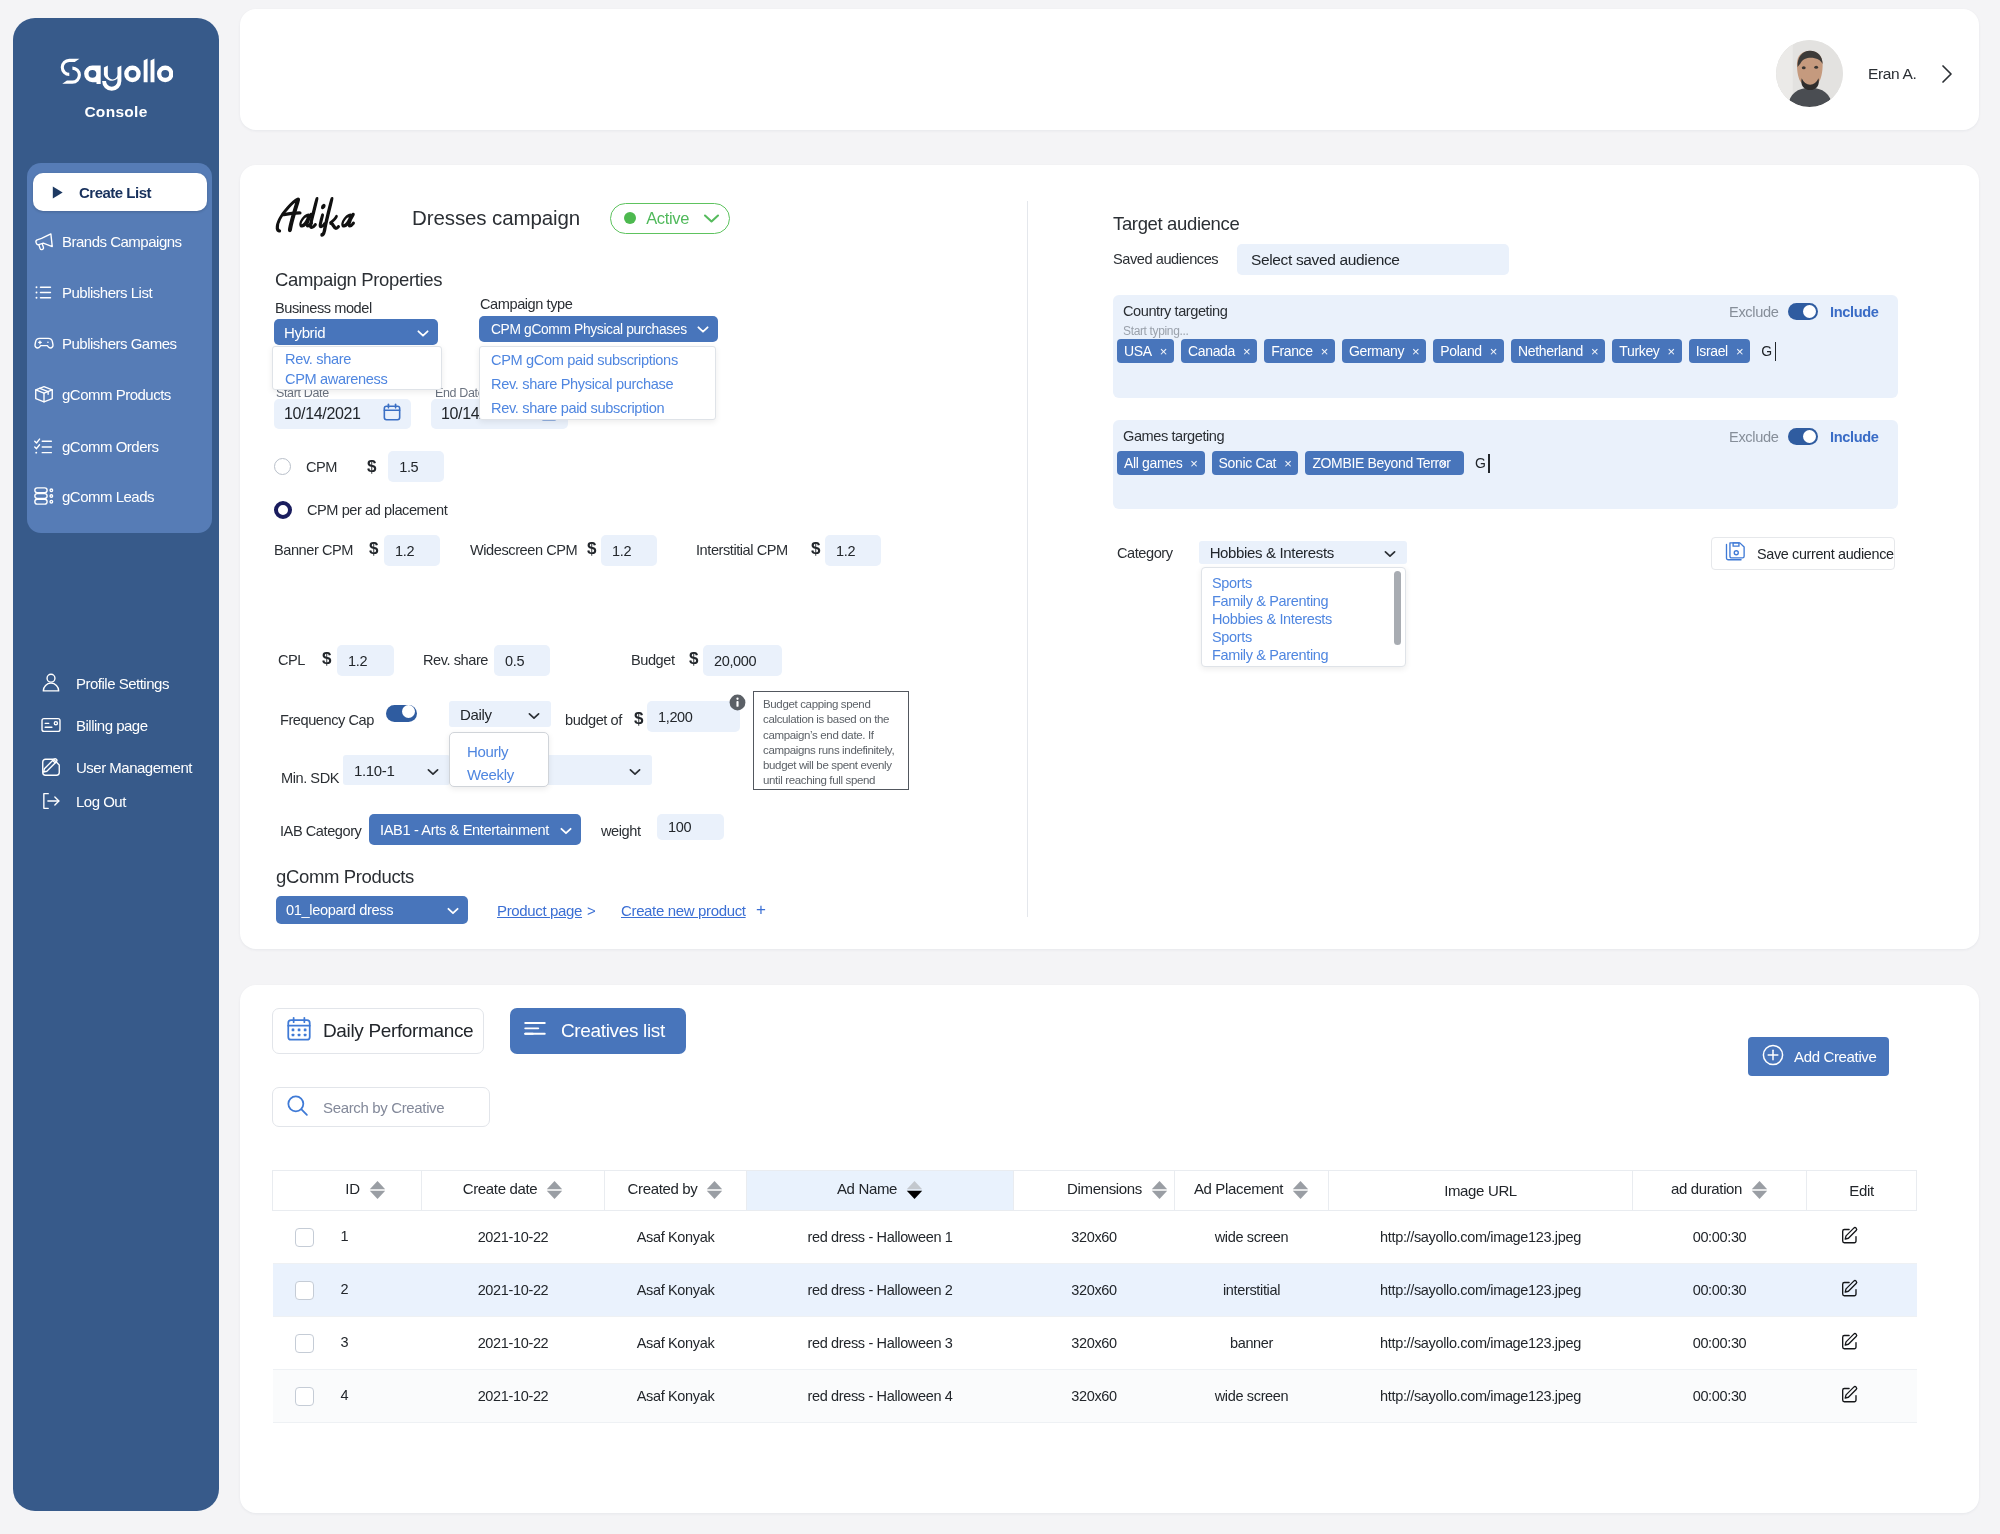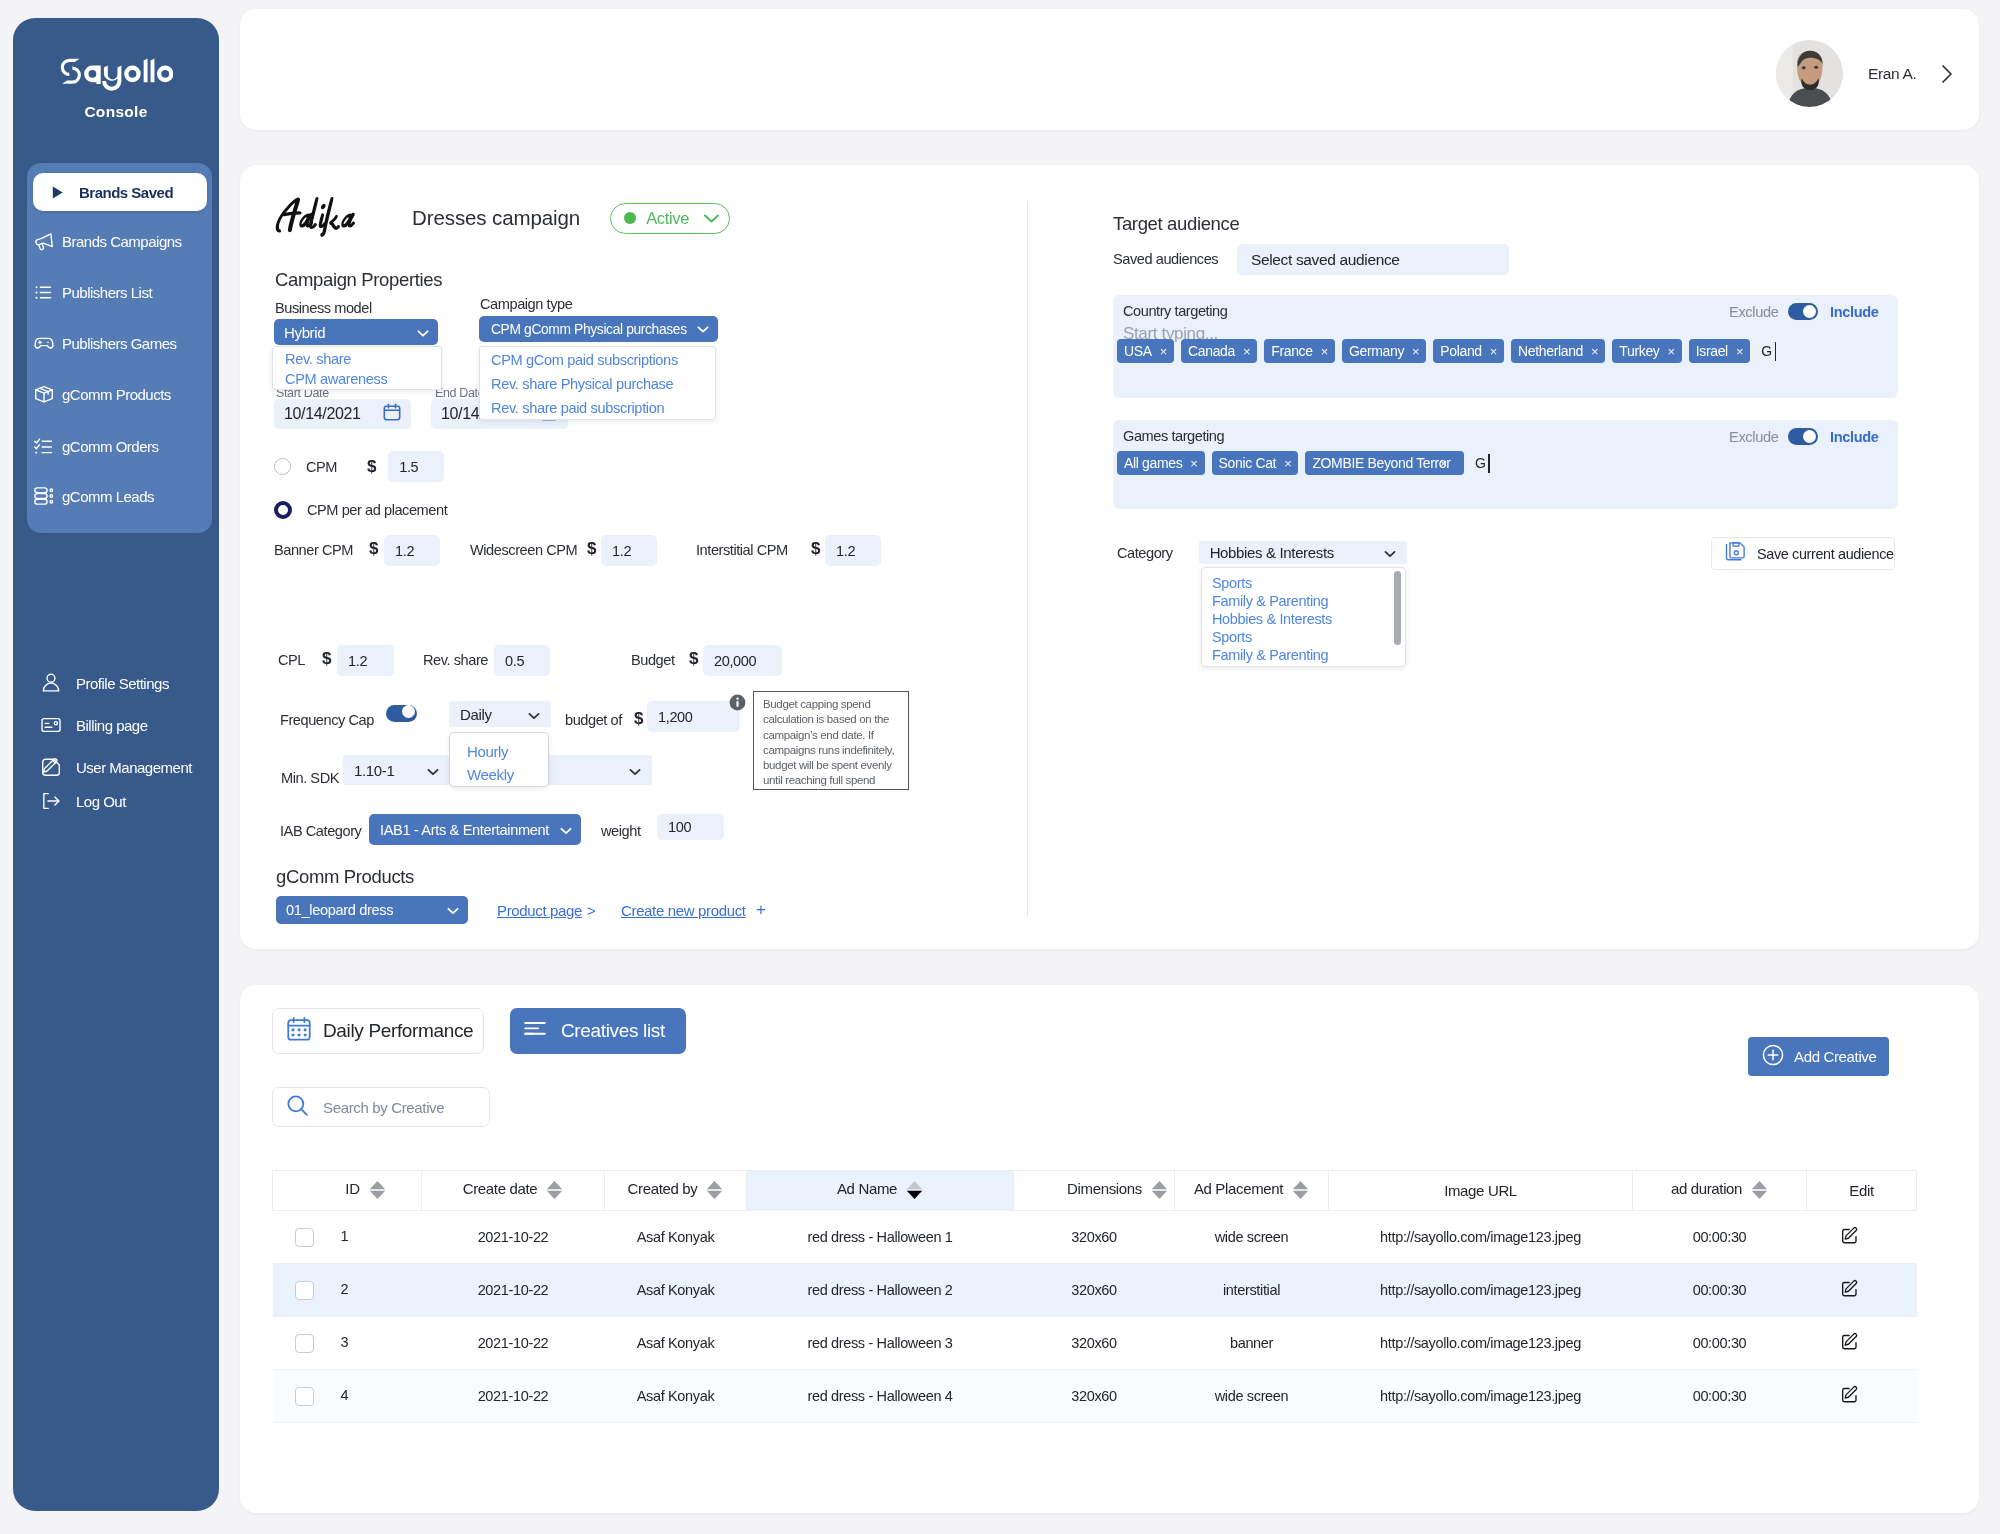--- a/index.html
+++ b/index.html
@@ -136,21 +136,21 @@
     <div id="logo-sub">Console</div>
   </div>
 
   <div id="nav-panel">
     <div class="nav-item active" style="top:10px">
       <span class="ico">
         <svg width="15" height="15" viewBox="0 0 16 16">
             <path d="M3 1.5 L13.5 8 L3 14.5 Z" fill="#1e3a63"></path>
           </svg>
       </span>
-      <span class="lbl">Brands Saved</span>
+      <span class="lbl">Create List</span>
     </div>
     <div class="nav-item" style="top:59px">
       <span class="ico">
         <svg width="22" height="22" viewBox="0 0 24 24" fill="none" stroke="#fff" stroke-width="1.5" stroke-linecap="round" stroke-linejoin="round">
           <path d="M19.5 4.2 9.3 9.1 4.6 10.7a2.1 2.1 0 0 0-1.3 2.6l.5 1.4a2.1 2.1 0 0 0 2.6 1.3l4.8-1.6 9.8 3.7z"></path>
           <path d="M6.4 16.2l1.4 4.1a1.6 1.6 0 0 0 2 1l.6-.2a1.6 1.6 0 0 0 1-2l-1.2-3.6"></path>
         </svg>
       </span>
       <span class="lbl">Brands Campaigns</span>
     </div>
@@ -492,21 +492,21 @@
     <span style="position:absolute;left:516px;top:735px;font-size:17px;color:#3b6fd4">+</span>
   </div>
 
   <div id="aud">
     <div class="sec-title" style="position:absolute;left:0;top:48px">Target audience</div>
     <div class="fld-label" style="position:absolute;left:0;top:86px">Saved audiences</div>
     <div class="inp" style="position:absolute;left:124px;top:79px;width:272px;height:31px;font-size:15.5px;color:#22262b;padding-left:14px">Select saved audience</div>
 
     <div class="panel-lt" style="position:absolute;left:0;top:130px;width:785px;height:103px">
       <div class="fld-label" style="position:absolute;left:10px;top:8px">Country targeting</div>
-      <div style="position:absolute;left:10px;top:29px;font-size:17px;color:#9aa1ab">Start typing...</div>
+      <div style="position:absolute;left:10px;top:29px;font-size:12px;color:#9aa1ab">Start typing...</div>
       <div style="position:absolute;left:616px;top:9px;font-size:14.6px;color:#868e99">Exclude</div>
       <div class="toggle" style="position:absolute;left:675px;top:8px;width:30px;height:17px">
           <span class="knob"></span>
         </div>
       <div style="position:absolute;left:717px;top:9px;font-size:14.6px;color:#3a6cc6;font-weight:700">Include</div>
       <div id="country-tags" style="position:absolute;left:4px;top:44px;display:flex;align-items:center">
           <span class="tag">
             <span>USA</span>
             <span class="x">×</span>
           </span>

